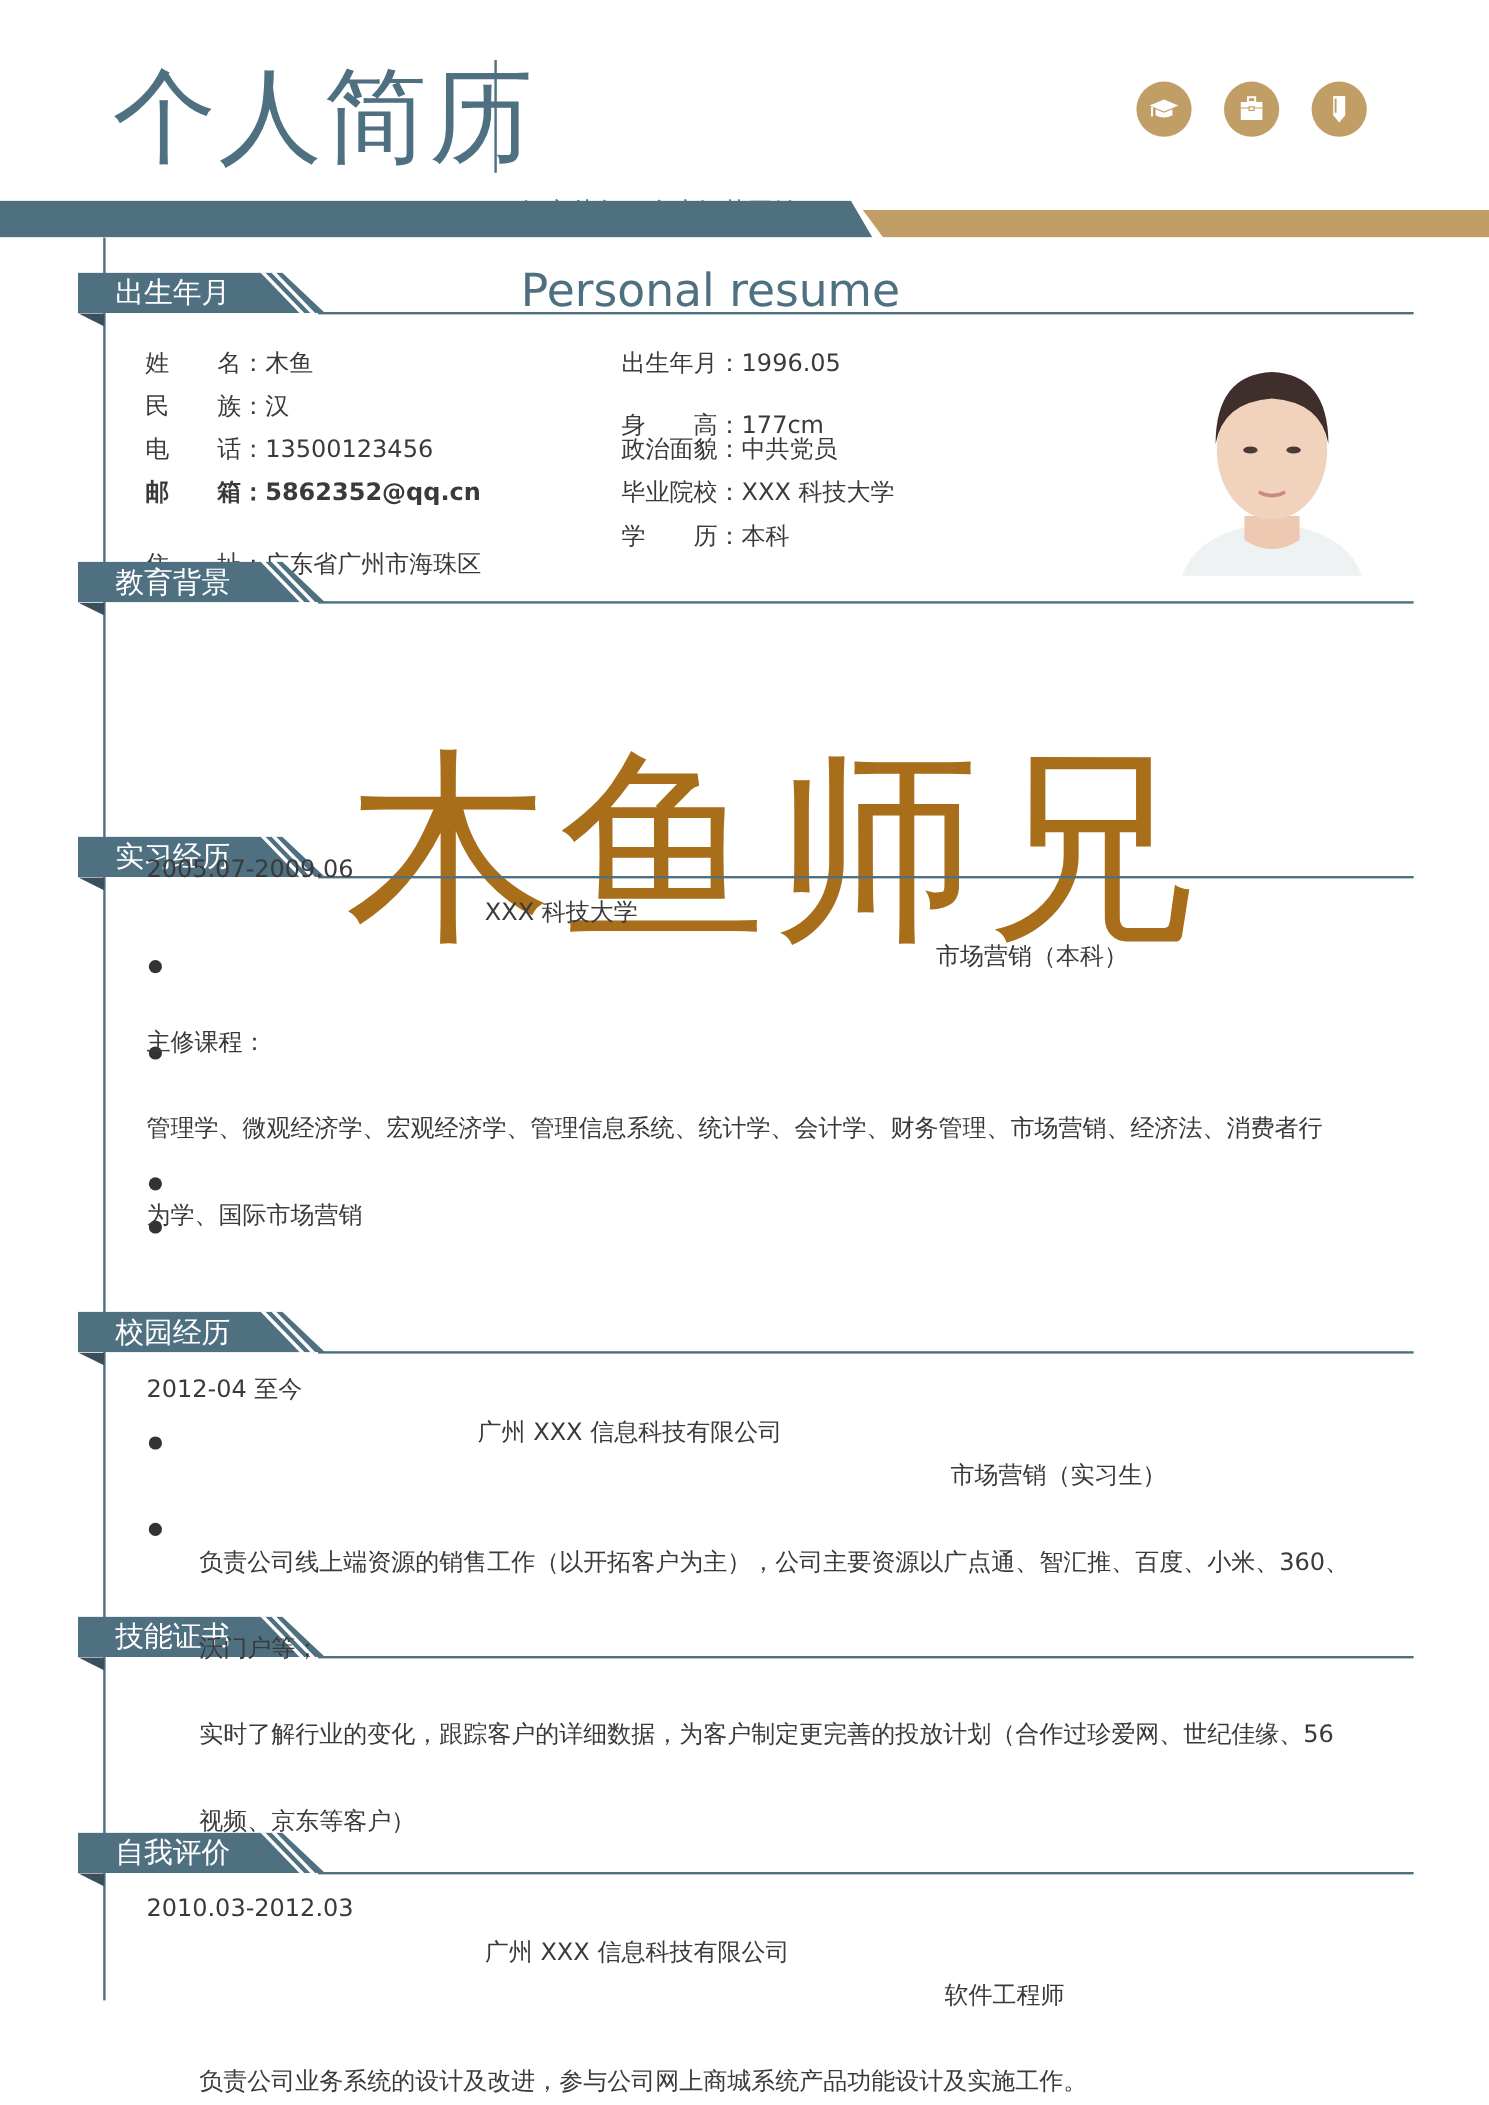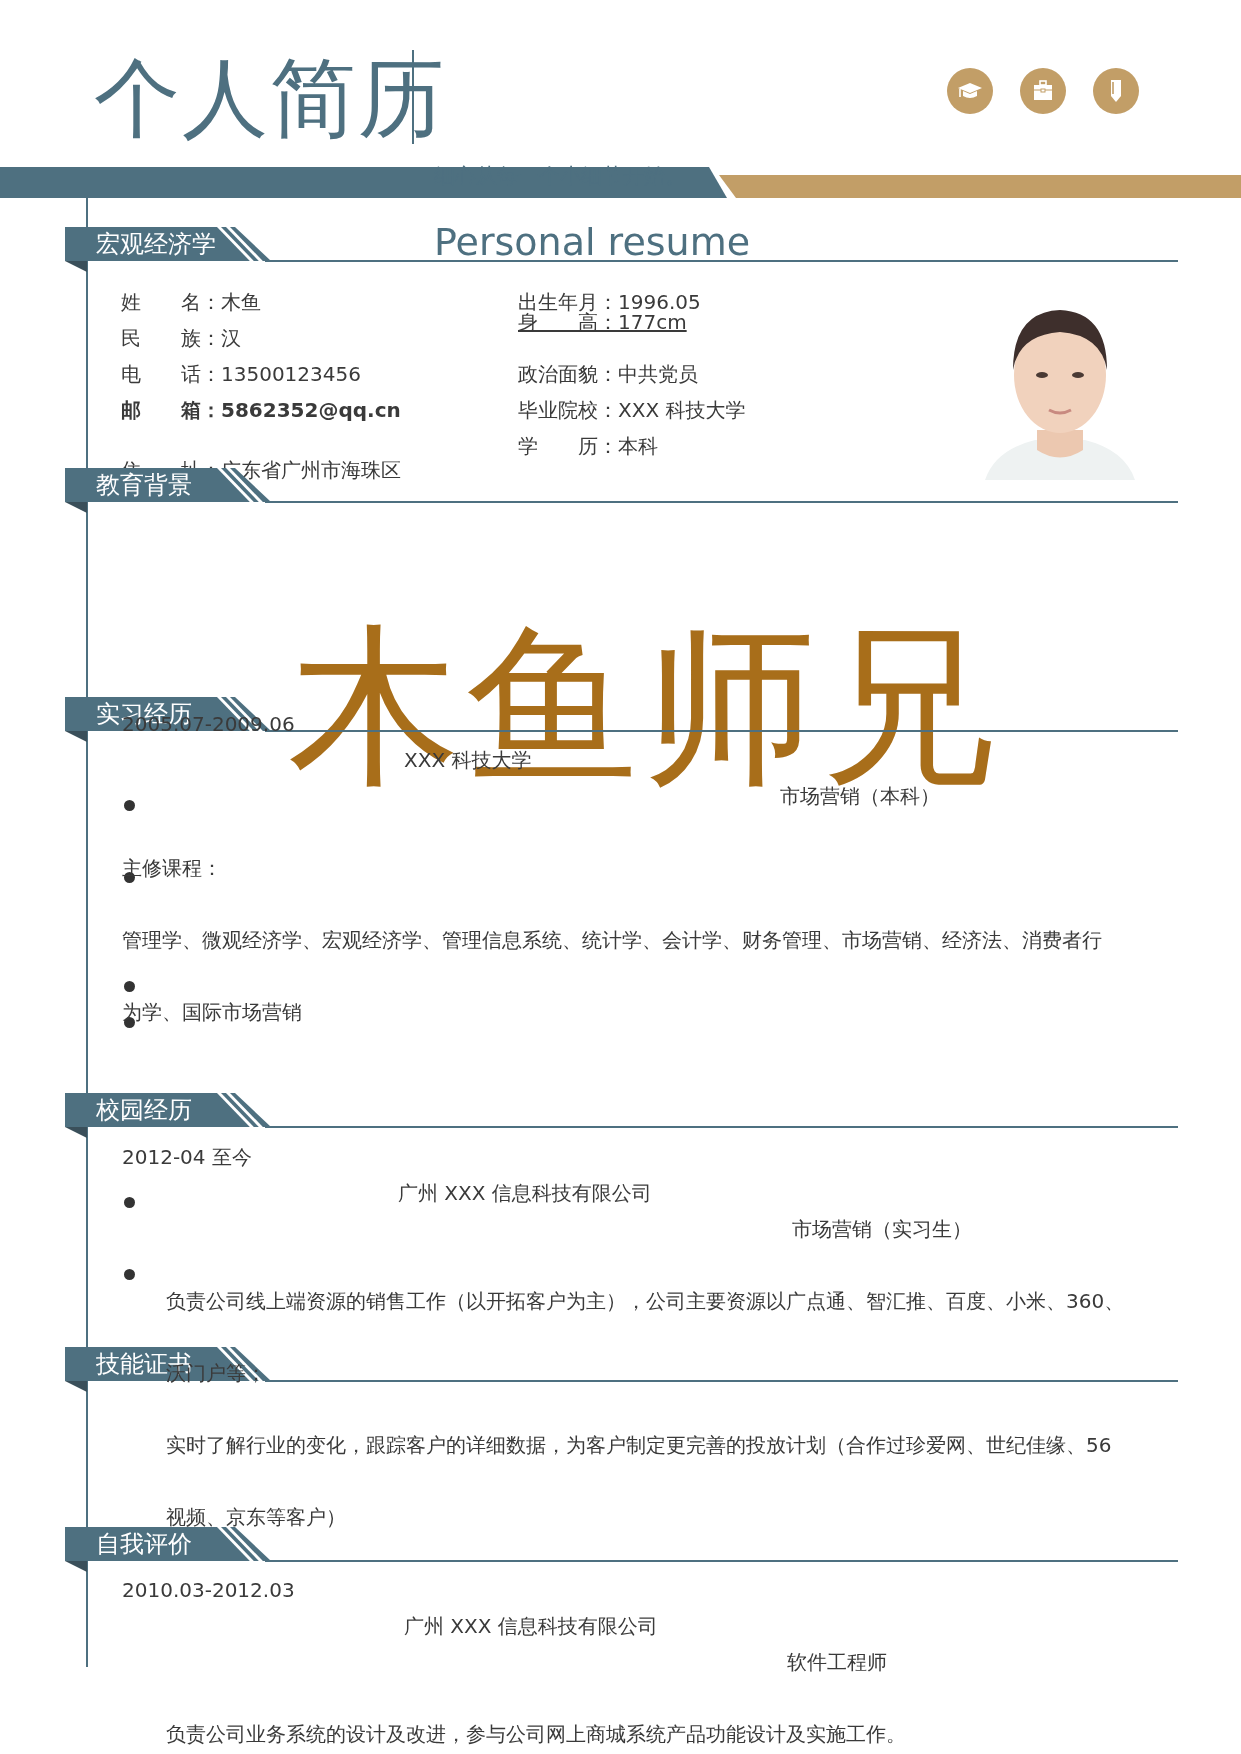--- a/index.html
+++ b/index.html
@@ -71,33 +71,33 @@
 </div>
 
 <div class="band-blue"></div>
 <div class="band-gold"></div>
 <div class="vline"></div>
 
 <div class="section-head" style="top:227px;">
   <div class="tab"></div>
   <div class="tab-stripe" style="left:152px;"></div>
   <div class="tab-stripe" style="left:161px;"></div>
-  <div class="tab-label">宏观经济学</div>
+  <div class="tab-label">出生年月</div>
   <div class="tab-rule"></div>
   <div class="tab-fold"></div>
 </div>
 
 <div class="text" style="left:121px; top:284px;text-align:center;"><span>姓　　名：</span><span>木鱼</span></div>
 <div class="text" style="left:121px; top:320px;"><span>民　　族：</span><span>汉</span></div>
 <div class="text" style="left:121px; top:356px;"><span>电　　话：</span><span>13500123456</span></div>
 <div class="text" style="left:121px; top:392px;font-weight:bold;"><span>邮　　箱：</span><span>5862352@qq.cn</span></div>
 <div class="text" style="left:121px; top:428px;margin-top:24px;"><span>住　　址：</span><span>广东省广州市海珠区</span></div>
 
 <div class="text" style="left:518px; top:284px;"><span>出生年月：</span><span>1996.05</span></div>
-<div class="text" style="left:518px; top:304px;text-decoration:underline;"><span>身　　高：</span><span>177cm</span></div>
+<div class="text" style="left:518px; top:336px;"><span>身　　高：</span><span>177cm</span></div>
 <div class="text" style="left:518px; top:356px;"><span>政治面貌：</span><span>中共党员</span></div>
 <div class="text" style="left:518px; top:392px;"><span>毕业院校：</span><span>XXX 科技大学</span></div>
 <div class="text" style="left:518px; top:428px;"><span>学　　历：</span><span>本科</span></div>
 
 <div class="photo">
   <svg viewBox="0 0 170 190" width="170" height="190">
     <rect width="170" height="190" fill="#ffffff"></rect>
     <path d="M10 190 Q20 160 60 150 L110 150 Q150 160 160 190 Z" fill="#eef2f2"></path>
     <path d="M62 140 L62 160 Q85 175 108 160 L108 140 Z" fill="#ecc8b0"></path>
     <ellipse cx="85" cy="85" rx="46" ry="58" fill="#f1d2bd"></ellipse>

